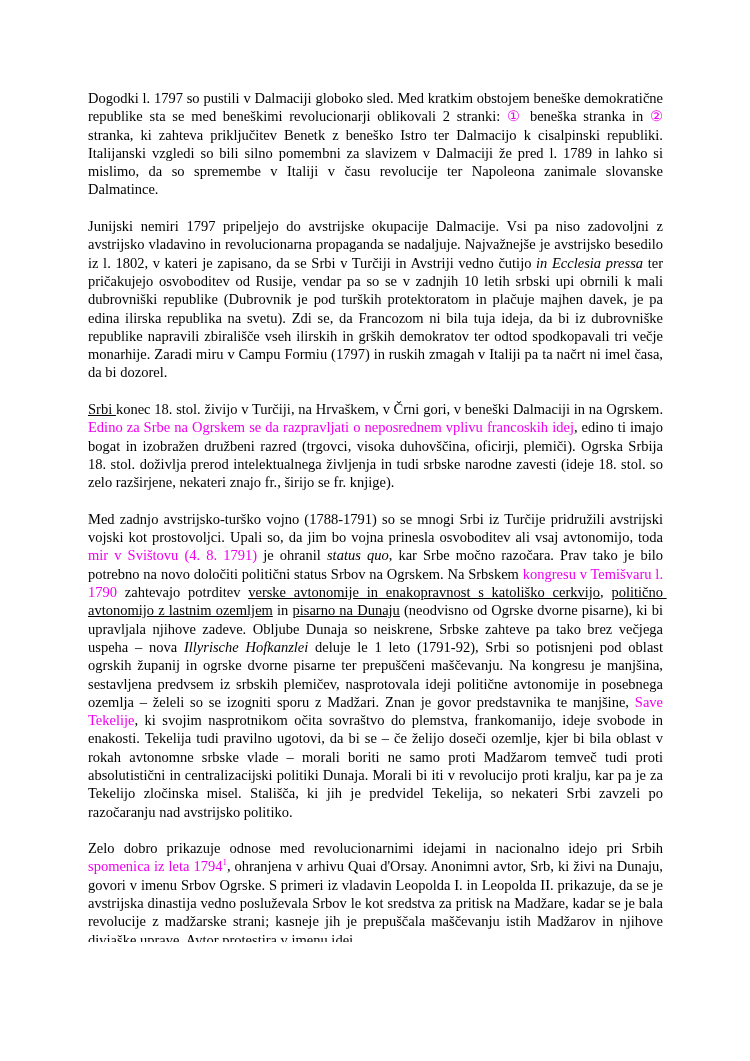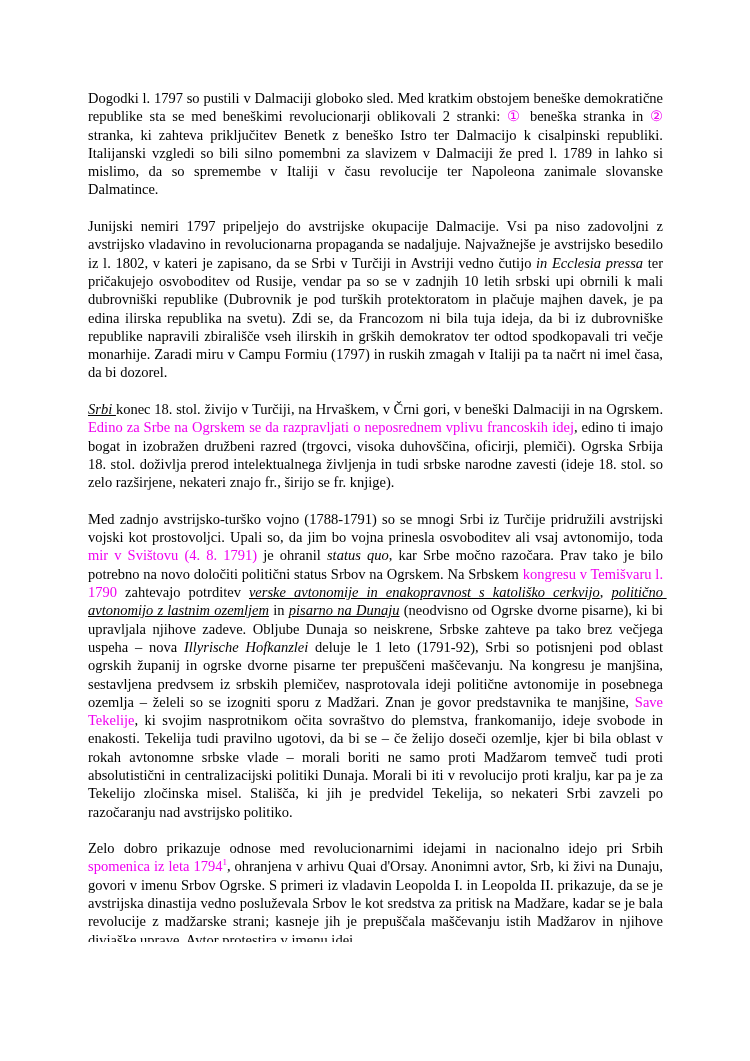--- a/index.html
+++ b/index.html
@@ -25,21 +25,21 @@
   .para {
     margin: 0 0 18.3px 0;
     font-size: 14.5px;
     line-height: 18.3px;
     text-align: justify;
     color: #000000;
   }
   .run { white-space: pre-wrap; }
   .bold { font-weight: normal; }
   .italic { font-style: italic; }
-  .underline { text-decoration: underline; font-style: italic; }
+  .underline { text-decoration: underline; }
   .highlight { color: var(--highlight, #f000f0); }
   sup.run {
     font-size: 0.62em;
     line-height: 0;
     vertical-align: super;
   }
   .footnote-area {
     position: absolute;
     left: 72px;
     top: 944px;

